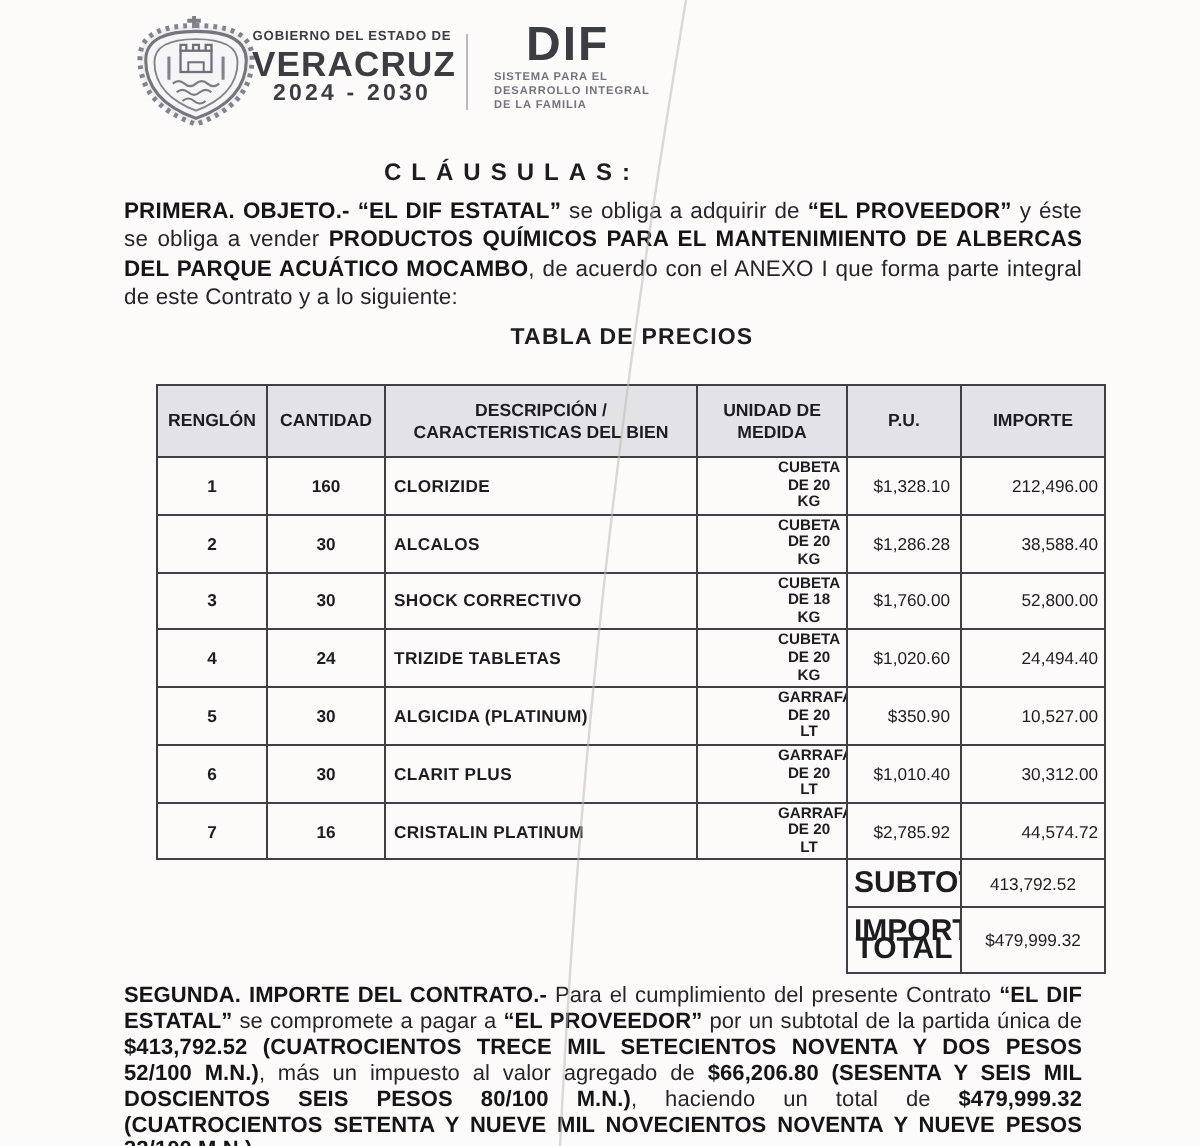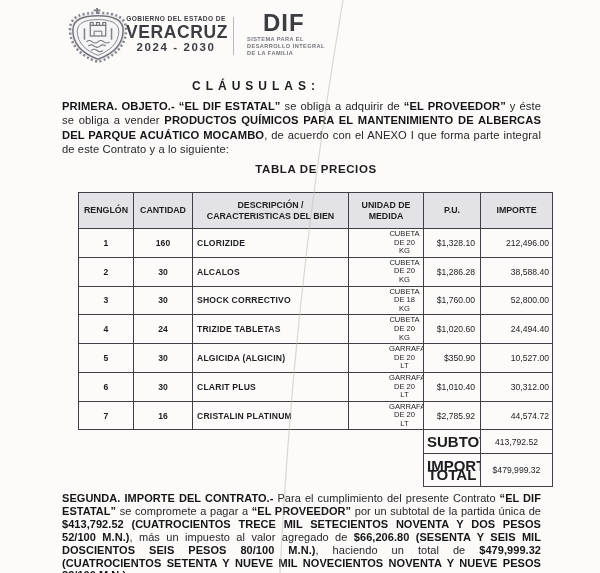--- a/index.html
+++ b/index.html
@@ -42,21 +42,21 @@
   .price-table td,.price-table th{
     border:1px solid #3f3f45;
     text-align:center;vertical-align:middle;
     padding:1px 3px;overflow:hidden;
   }
   .price-table thead th{
     background:#e3e3e7;font-weight:700;font-size:8.8px;line-height:10.5px;height:33px;
   }
   .price-table tbody td{height:24px;}
   td.c-desc{text-align:left;padding-left:4px;font-weight:700;letter-spacing:.2px;}
-  td.c-unidad{font-weight:400;font-size:7.6px;line-height:8.6px;padding-left:40px;}
+  td.c-unidad{font-weight:700;font-size:7.6px;line-height:8.6px;padding-left:40px;}
   td.c-num{font-weight:700;}
   td.c-pu{text-align:right;padding-right:5px;}
   td.c-importe{text-align:right;}
   tr.total-row td{height:21px;}
   tr.total-row td.spacer{border:none;background:transparent;}
   td.t-label{font-weight:700;font-size:15px;line-height:9.5px;}
   tr.grand-total td{height:30px;}
 </style>
 </head>
 <body>
@@ -148,21 +148,21 @@
         <td class="c-num">4</td>
         <td class="c-num">24</td>
         <td class="c-desc">TRIZIDE TABLETAS</td>
         <td class="c-unidad">CUBETA DE 20 KG</td>
         <td class="c-pu">$1,020.60</td>
         <td class="c-importe">24,494.40</td>
       </tr>
       <tr>
         <td class="c-num">5</td>
         <td class="c-num">30</td>
-        <td class="c-desc">ALGICIDA (ALGICIN)</td>
+        <td class="c-desc">ALGICIDA (PLATINUM)</td>
         <td class="c-unidad">GARRAFA DE 20 LT</td>
         <td class="c-pu">$350.90</td>
         <td class="c-importe">10,527.00</td>
       </tr>
       <tr>
         <td class="c-num">6</td>
         <td class="c-num">30</td>
         <td class="c-desc">CLARIT PLUS</td>
         <td class="c-unidad">GARRAFA DE 20 LT</td>
         <td class="c-pu">$1,010.40</td>

